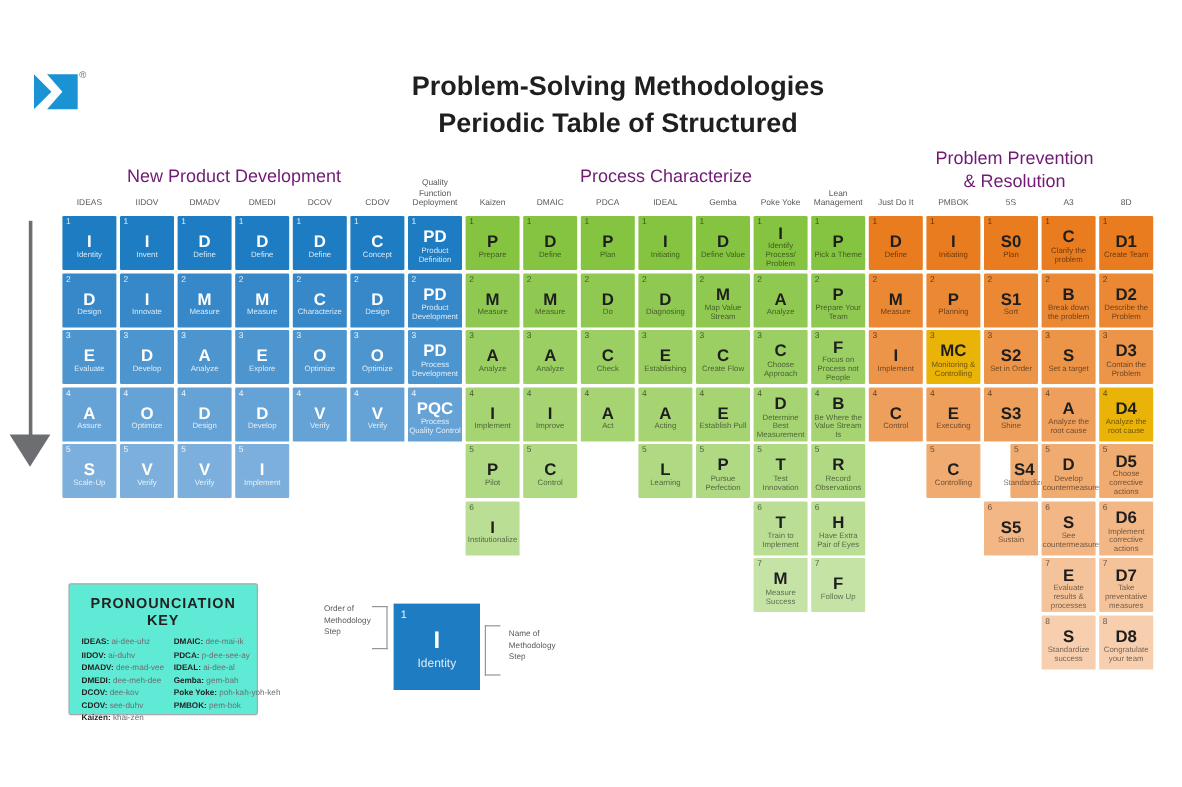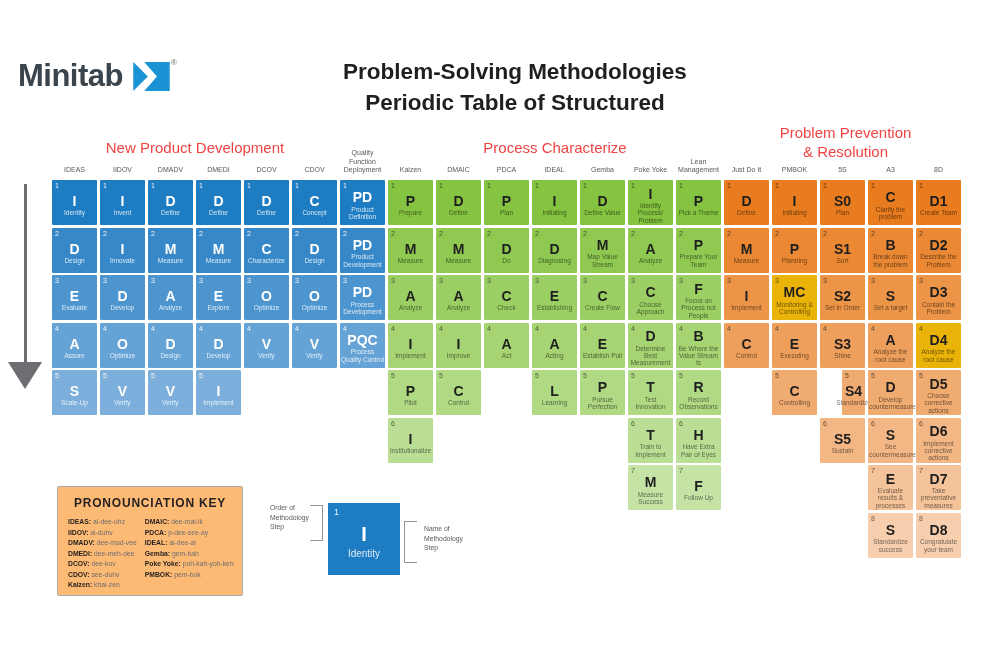--- a/index.html
+++ b/index.html
@@ -10,21 +10,21 @@
   
   .logo{position:absolute;left:18px;top:60px;display:flex;align-items:flex-start;}
   .logo-text{font-size:31px;font-weight:600;color:#3a444d;letter-spacing:-0.5px;line-height:1;}
   .logo-mark{margin-left:10px;margin-top:1px;}
   .logo-reg{font-size:8px;color:#6d6e71;margin-left:1px;margin-top:-2px;}
   .main-title{
     position:absolute;left:275px;top:56px;width:480px;text-align:center;
     font-size:22.5px;font-weight:700;color:#1f1f1f;line-height:1.38;
   }
   
-  .section-title{position:absolute;text-align:center;font-size:15px;font-weight:500;color:#ef4444;line-height:1.25;}
+  .section-title{position:absolute;text-align:center;font-size:15px;font-weight:500;color:#701a75;line-height:1.25;}
   .st-npd{left:52px;width:286px;top:139px;}
   .st-pi{left:388px;width:334px;top:139px;}
   .st-ppr{left:727px;width:237px;top:124px;}
   
   .column-labels{
     position:absolute;left:52px;top:143px;height:34px;
     display:grid;grid-template-columns:repeat(19,45px);column-gap:3px;align-items:end;
   }
   .col-label{font-size:7px;color:#58595b;text-align:center;line-height:1.25;padding-bottom:2px;}
   
@@ -47,21 +47,21 @@
   .cell.green .cell-num,.cell.orange .cell-num{color:rgba(0,0,0,0.6);}
   
   .flow-arrow{position:absolute;left:0;top:0;}
   .flow-arrow .shaft{position:absolute;left:24px;top:184px;width:3px;height:180px;background:#6d6e71;}
   .flow-arrow .head{
     position:absolute;left:8px;top:362px;width:0;height:0;
     border-left:17.5px solid transparent;border-right:17.5px solid transparent;border-top:27px solid #6d6e71;
   }
   
   .pron-box{
-    position:absolute;left:57px;top:486px;width:186px;height:110px;background:#fdba74;
+    position:absolute;left:57px;top:486px;width:158px;height:110px;background:#5eead4;
     border:1.5px solid #a7a9ac;border-radius:2px;box-sizing:border-box;padding:9px 10px 6px;
   }
   .pron-title{text-align:center;font-size:12px;font-weight:700;color:#231f20;letter-spacing:0.8px;margin-bottom:7px;}
   .pron-cols{display:flex;gap:8px;}
   .pron-col{flex:1;}
   .pron-row{font-size:6.8px;line-height:1.55;color:#6d6e71;white-space:nowrap;}
   .pron-row b{color:#231f20;}
   
   .legend-cell{
     position:absolute;left:328px;top:503px;width:72px;height:72px;background:#1e7cc2;
@@ -74,21 +74,20 @@
   .ll-order{left:270px;top:503px;width:46px;}
   .ll-name{left:424px;top:524px;width:52px;}
   .bracket{position:absolute;box-sizing:border-box;border:0 solid #939598;}
   .br-left{left:310px;top:505px;width:13px;height:36px;border-top-width:1.5px;border-right-width:1.5px;border-bottom-width:1.5px;}
   .br-right{left:404px;top:521px;width:13px;height:42px;border-top-width:1.5px;border-left-width:1.5px;border-bottom-width:1.5px;}
 </style>
 </head>
 <body>
 
 <div class="logo">
-  <span class="logo-text">Minitab</span>
   <span class="logo-mark">
     <svg width="37" height="31" viewBox="0 0 40 34">
       <polygon points="0,1 16,17 0,33" fill="#1a93d4"></polygon>
       <polygon points="12,1 40,1 40,33 12,33 26,17" fill="#1a93d4"></polygon>
     </svg>
   </span>
   <span class="logo-reg">®</span>
 </div>
 
 <div class="main-title">

